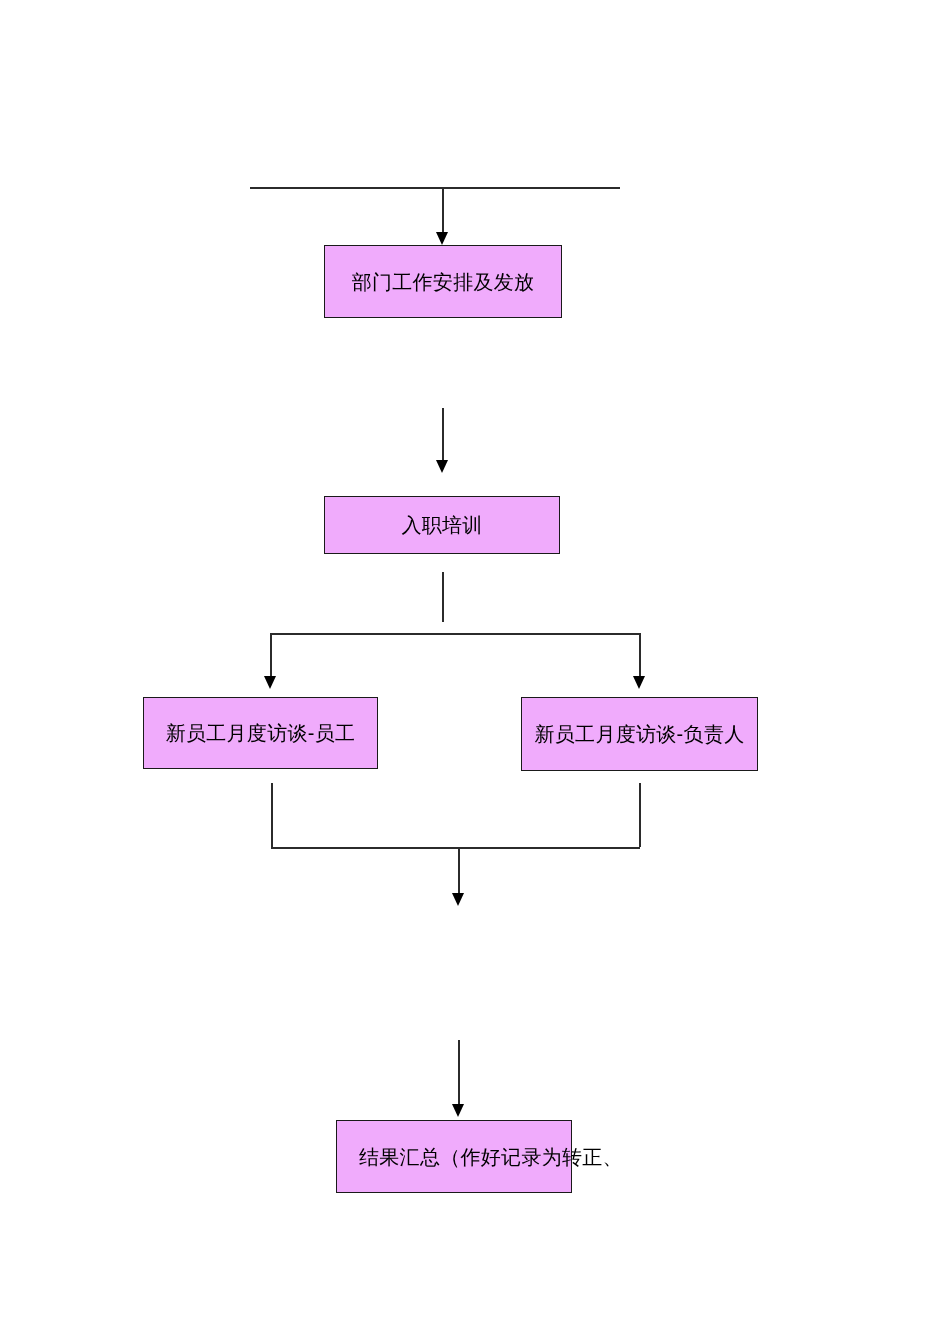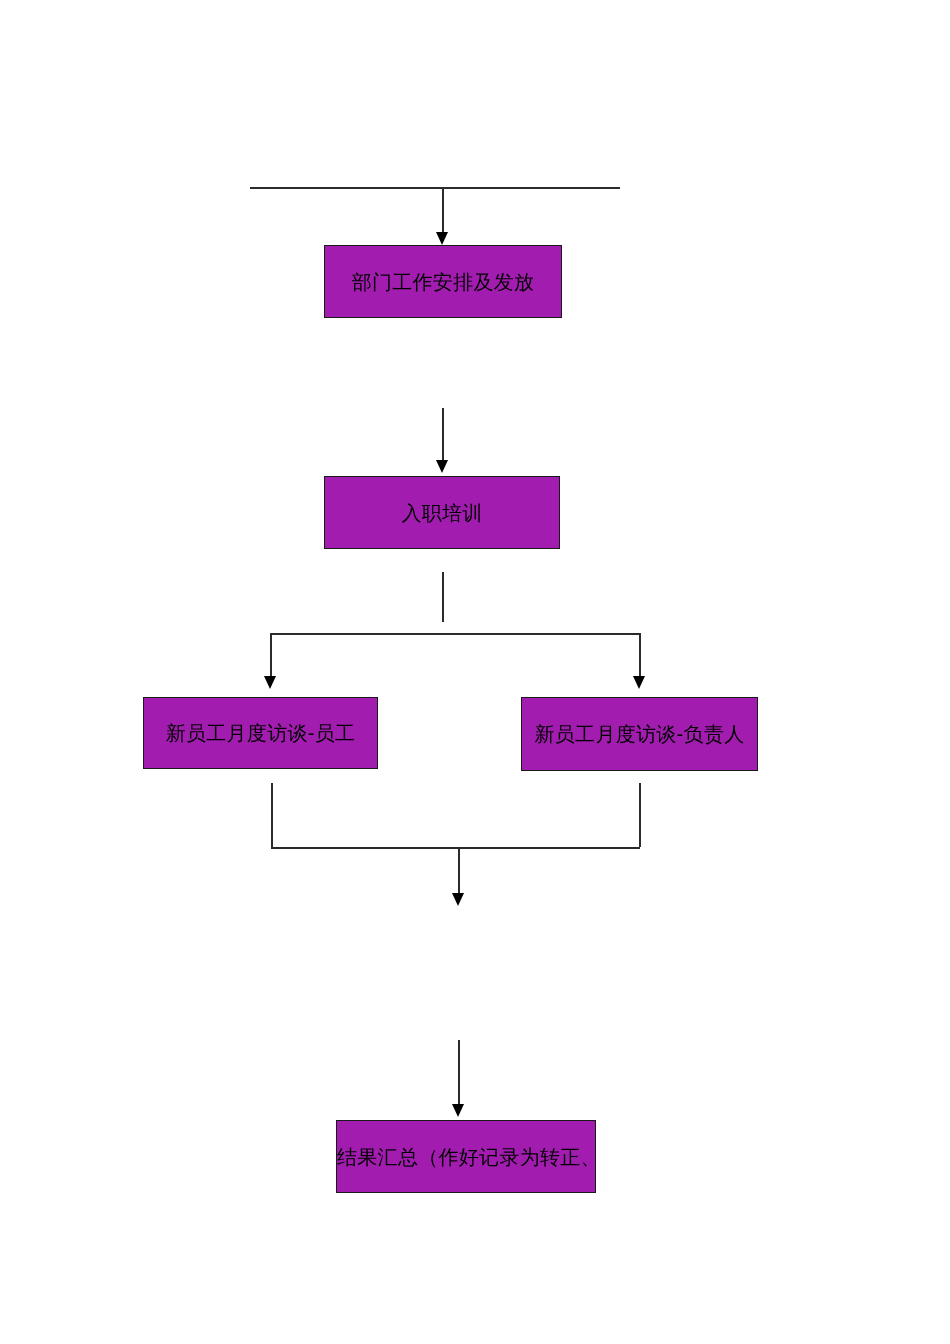--- a/index.html
+++ b/index.html
@@ -18,51 +18,51 @@
     position: absolute;
     left: 0;
     top: 0;
     width: 950px;
     height: 1344px;
   }
   .node {
     position: absolute;
     box-sizing: border-box;
     border: 1.6px solid #1a1a1a;
-    background: #a21caf;
+    background: #f0abfc;
     display: flex;
     align-items: center;
     justify-content: center;
     color: #000000;
     white-space: nowrap;
   }
   .node-label {
     font-size: 20px;
     line-height: 1.2;
     color: #000000;
     white-space: nowrap;
     letter-spacing: 0.3px;
   }
   
   #node-dept-assign {
     left: 324px;  top: 245px;  width: 238px;  height: 73px;
   }
   #node-onboard-training {
-    left: 324px;  top: 476px;  width: 236px;  height: 73px;
+    left: 324px;  top: 496px;  width: 236px;  height: 58px;
   }
   #node-interview-employee {
     left: 143px;  top: 697px;  width: 235px;  height: 72px;
   }
   #node-interview-manager {
     left: 521px;  top: 697px;  width: 237px;  height: 74px;
   }
   #node-result-summary {
-    left: 336px;  top: 1120px; width: 260px;  height: 73px;
+    left: 336px;  top: 1120px; width: 236px;  height: 73px;
     justify-content: flex-start;
-    padding-left: 0;
+    padding-left: 22px;
     overflow: visible;
   }
   #node-result-summary .node-label {
     position: relative;
     left: 0;
   }
   
   #node-decision {
     position: absolute;
     left: 297px;

